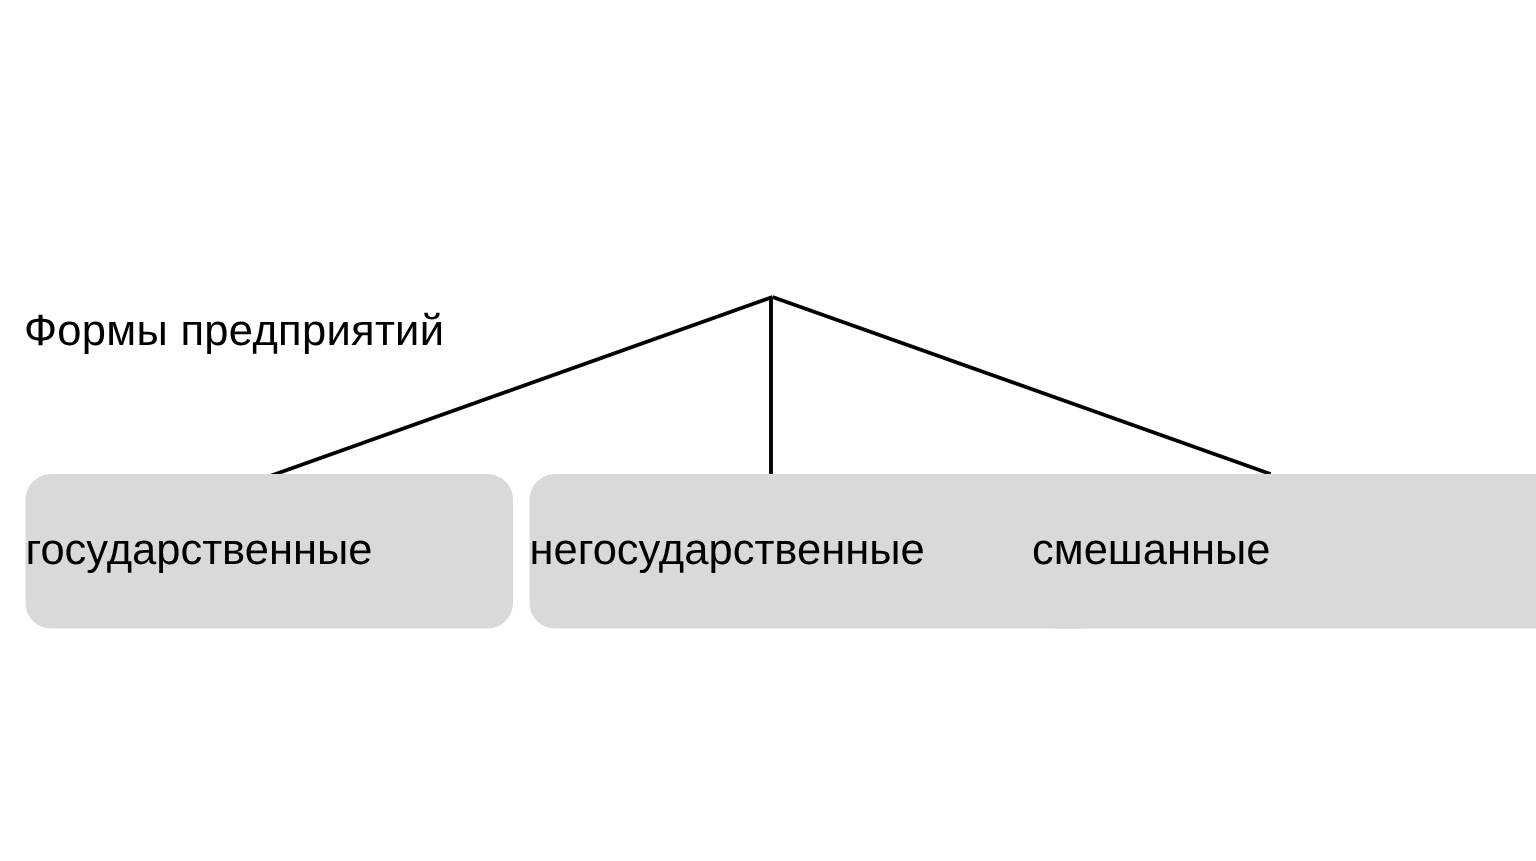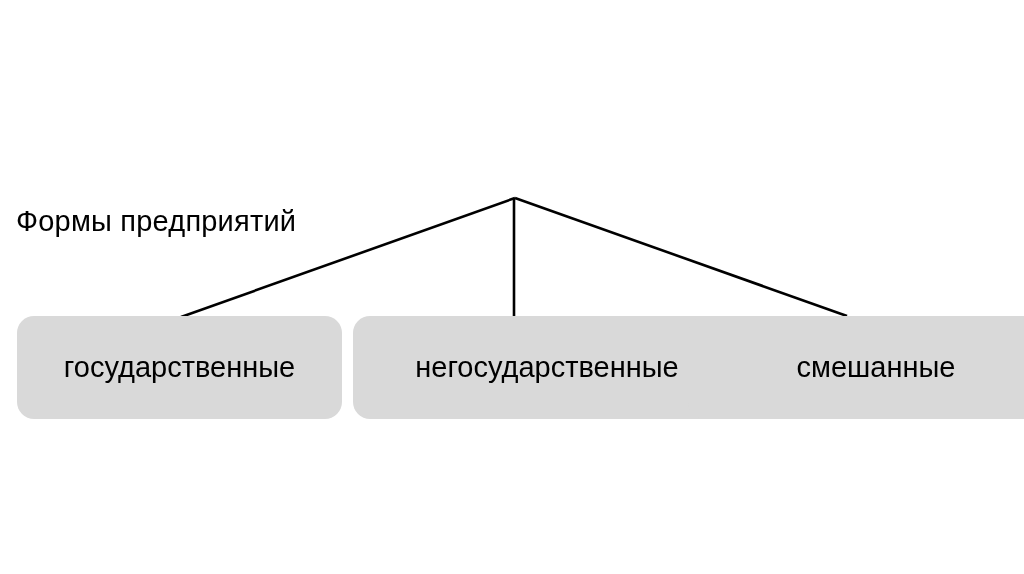--- a/index.html
+++ b/index.html
@@ -47,21 +47,21 @@
     stroke-linecap: butt;
   }
   .node {
     position: absolute;
     top: 316px;
     height: 103px;
     background: var(--node-fill);
     border-radius: 17px;
     display: flex;
     align-items: center;
-    justify-content: center;
+    justify-content: flex-start;
   }
   .node .node-label {
     font-size: 29px;
     color: var(--text);
     white-space: nowrap;
   }
   .node-1 { left: 17px;  width: 325px; }
   .node-2 { left: 353px; width: 388px; }
   .node-3 { left: 688px; width: 376px; }
 </style>

